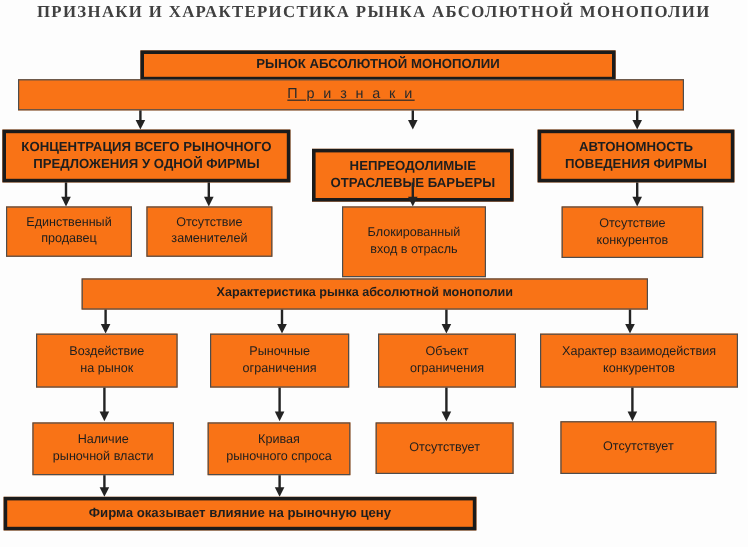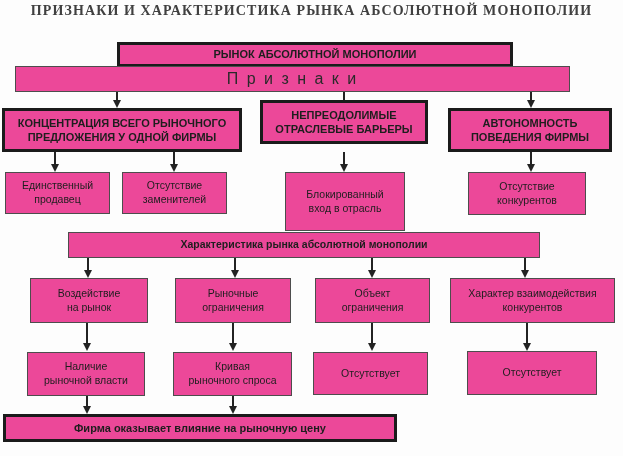--- a/index.html
+++ b/index.html
@@ -17,32 +17,32 @@
     font-weight:bold;
     font-size:14px;
     letter-spacing:1.1px;
     color:#404040;
   }
   .box{
     position:absolute;
     box-sizing:border-box;
     display:flex;align-items:center;justify-content:center;
     text-align:center;
-    background:#ec4899;
+    background:#f97316;
     color:#1e1e1e;
     font-size:10.5px;
     line-height:1.3;
     white-space:pre-line;
     padding:1px 4px;
   }
   .thick{border:3px solid #1b1b1b;font-weight:bold;}
   .thin{border:1px solid #4d4d4d;}
   .bold{font-weight:bold;}
   .fs11{font-size:11px;}
-  .spaced{letter-spacing:2px;font-size:16px;color:#2a2a2a;}
+  .spaced{letter-spacing:2px;font-size:12px;color:#2a2a2a;text-decoration:underline;}
   .arrow{
     position:absolute;
     width:2px;
     background:#232323;
   }
   .arrow::after{
     content:"";
     position:absolute;
     left:-3px;bottom:-7px;
     width:0;height:0;
@@ -61,21 +61,21 @@
   <div class="box thick fs11" style="left:117px;top:42px;width:396px;height:25px;">РЫНОК АБСОЛЮТНОЙ МОНОПОЛИИ</div>
 
   <div class="box thin spaced" style="left:15px;top:66px;width:555px;height:26px;">П р и з н а к и</div>
 
   <div class="arrow" style="left:116px;top:92px;height:9px;"></div>
   <div class="arrow" style="left:343px;top:92px;height:9px;"></div>
   <div class="arrow" style="left:530px;top:92px;height:9px;"></div>
 
   <div class="box thick" style="left:2px;top:108px;width:240px;height:44px;font-size:11px;">КОНЦЕНТРАЦИЯ ВСЕГО РЫНОЧНОГО
 ПРЕДЛОЖЕНИЯ У ОДНОЙ ФИРМЫ</div>
-  <div class="box thick" style="left:260px;top:100px;width:168px;height:44px;font-size:11px;">НЕПРЕОДОЛИМЫЕ
+  <div class="box thick" style="left:260px;top:124px;width:168px;height:44px;font-size:11px;">НЕПРЕОДОЛИМЫЕ
 ОТРАСЛЕВЫЕ БАРЬЕРЫ</div>
   <div class="box thick" style="left:448px;top:108px;width:164px;height:44px;font-size:11px;">АВТОНОМНОСТЬ
 ПОВЕДЕНИЯ ФИРМЫ</div>
 
   <div class="arrow" style="left:54px;top:152px;height:13px;"></div>
   <div class="arrow" style="left:173px;top:152px;height:13px;"></div>
   <div class="arrow" style="left:343px;top:152px;height:13px;"></div>
   <div class="arrow" style="left:530px;top:152px;height:13px;"></div>
 
   <div class="box thin" style="left:5px;top:172px;width:105px;height:42px;">Единственный

